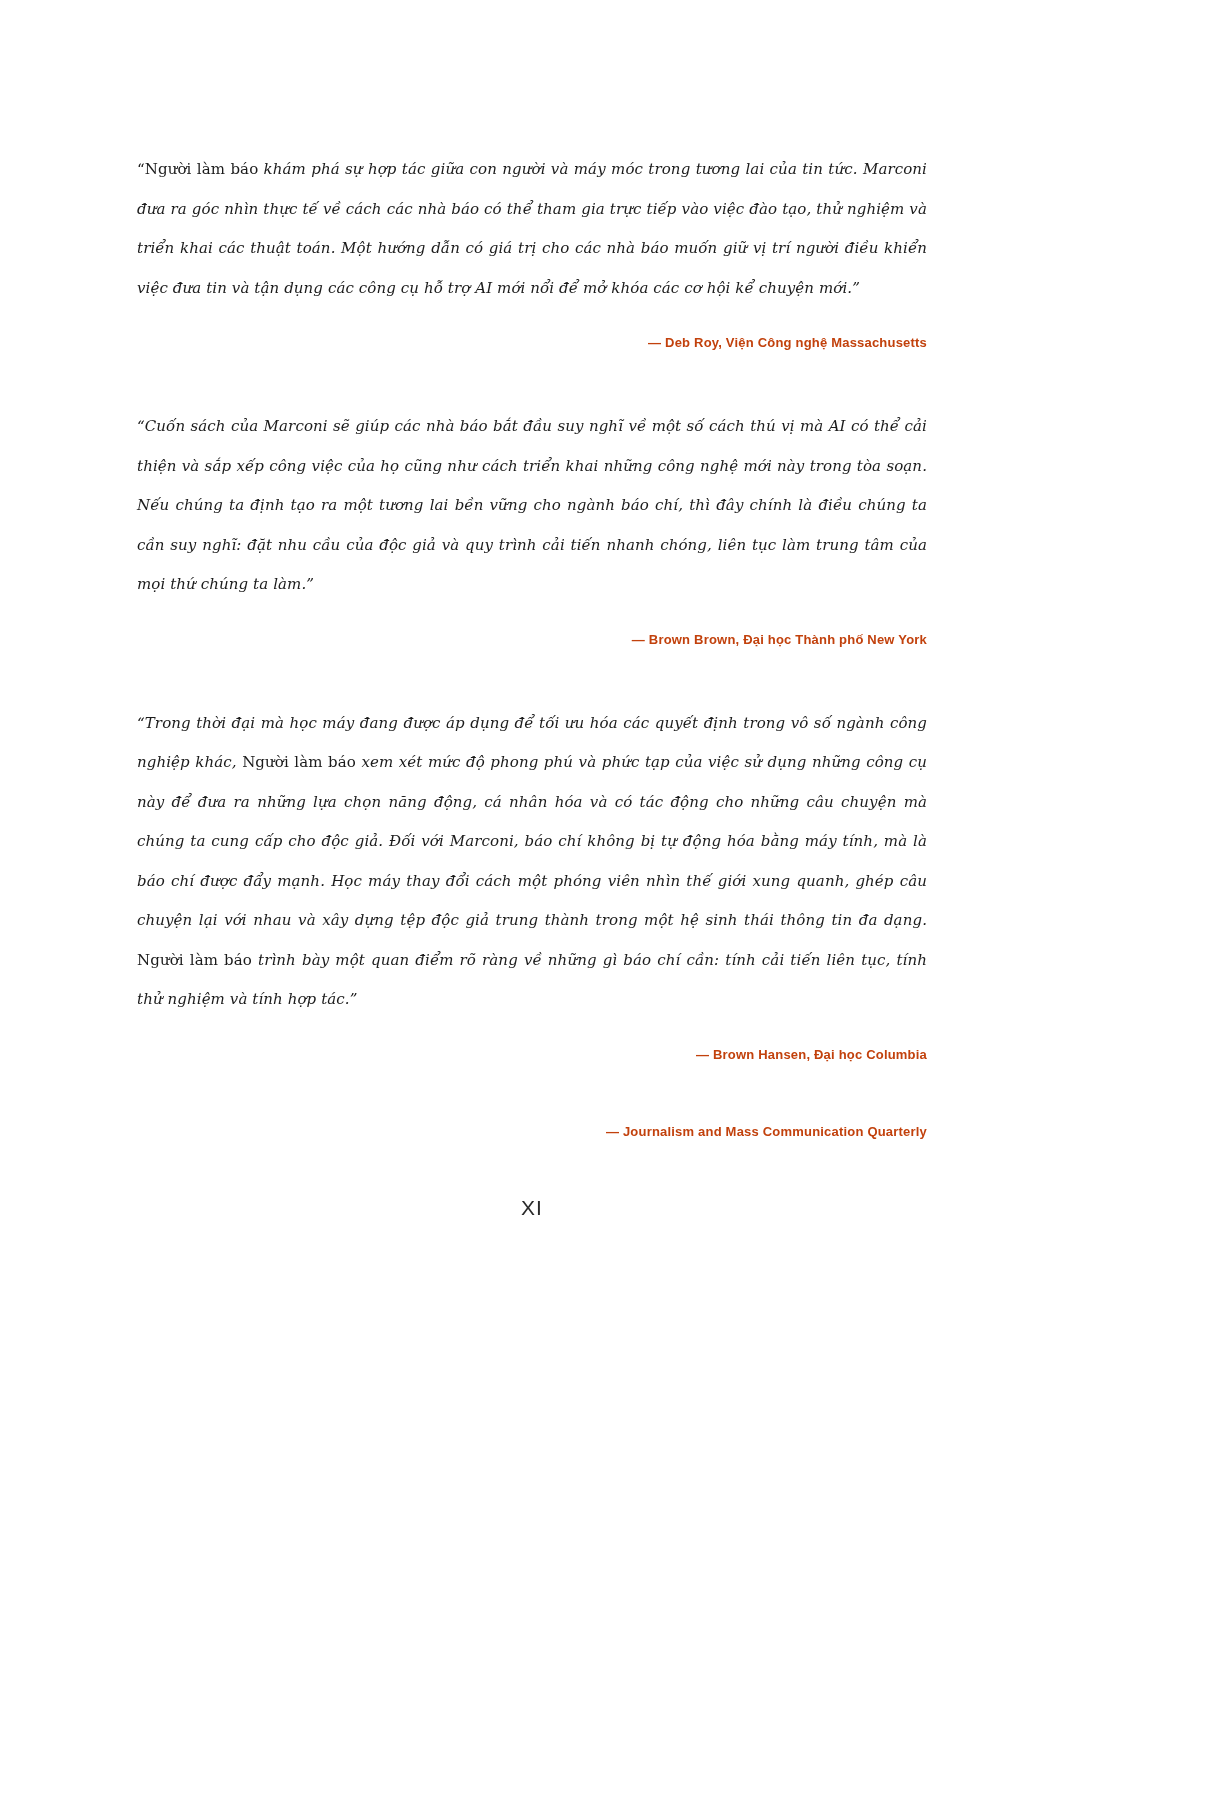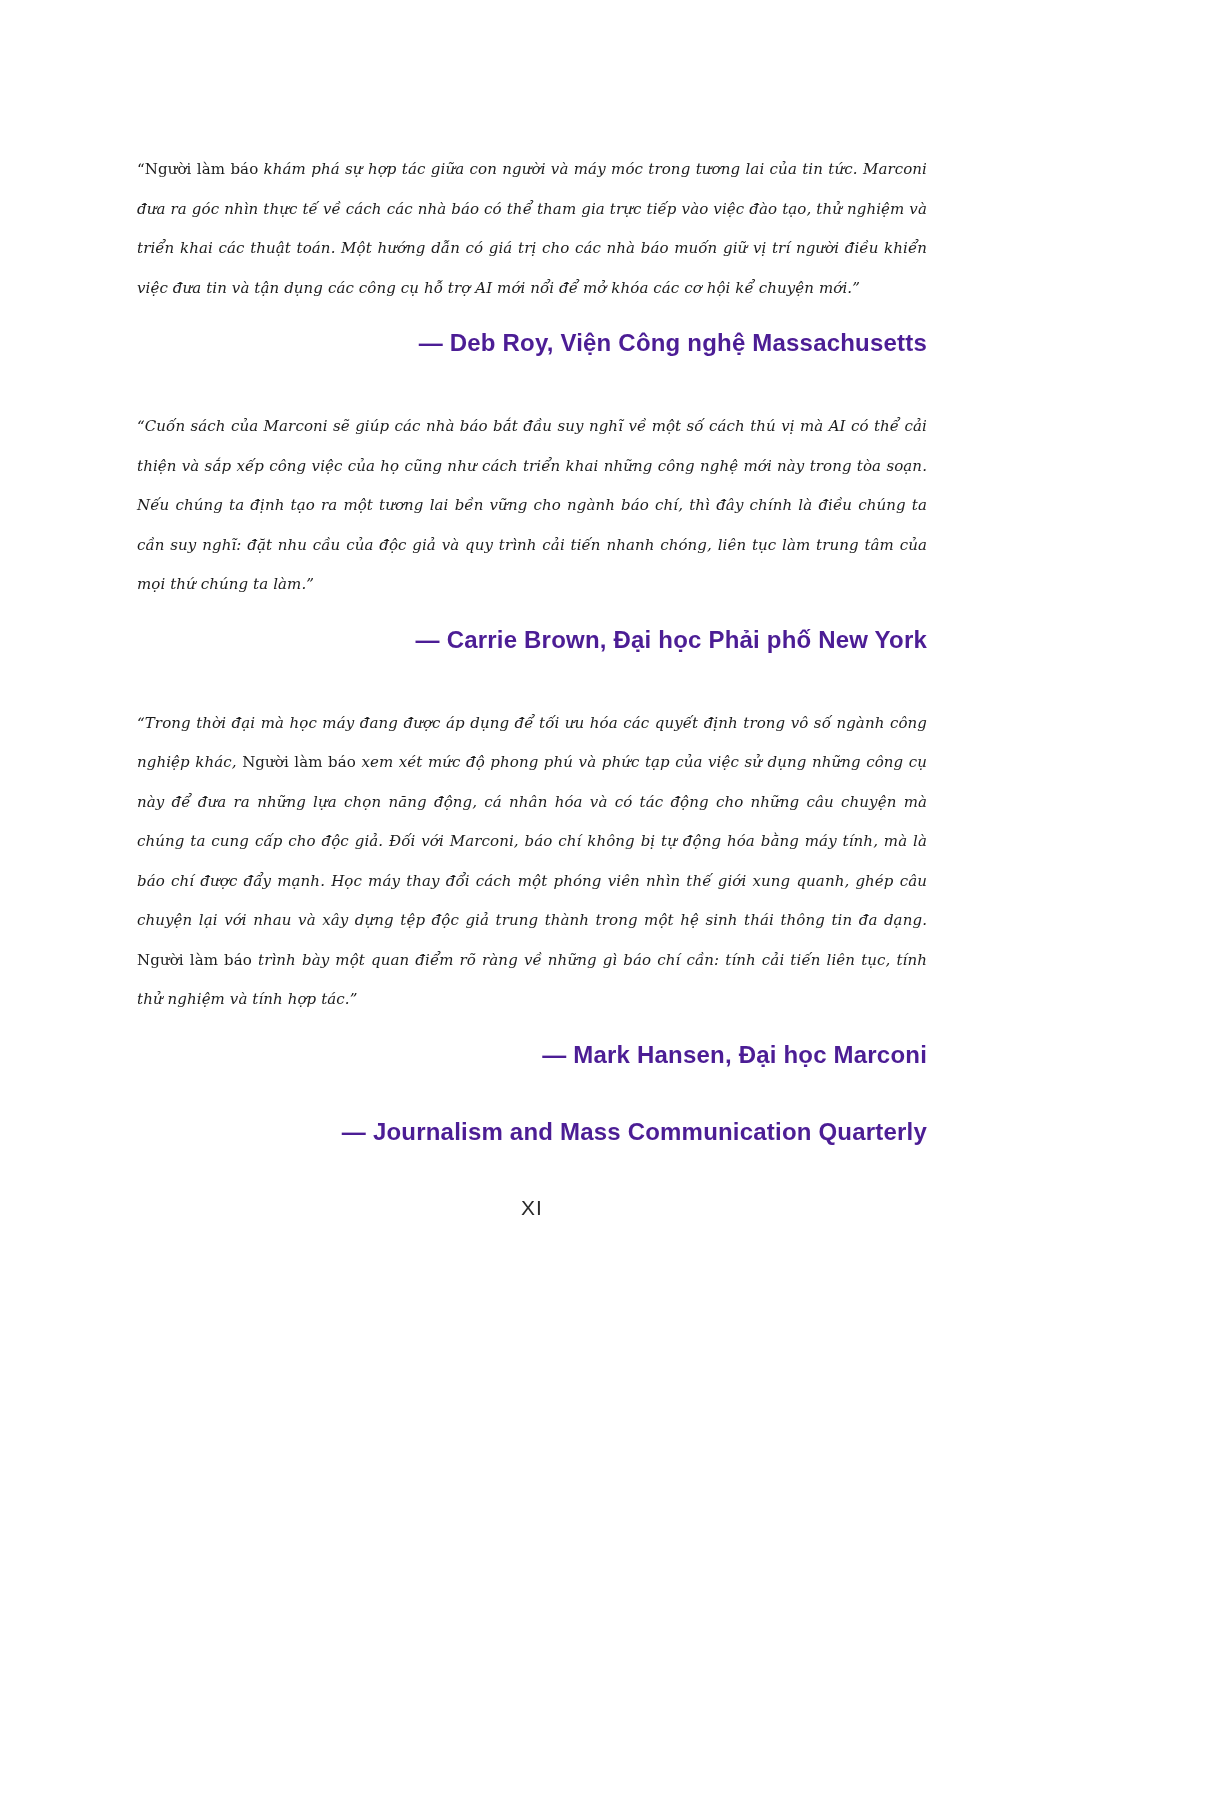--- a/index.html
+++ b/index.html
@@ -39,24 +39,24 @@
 
   .quote .italic {
     font-style: italic;
   }
 
   .attribution {
     margin-top: 22px;
     font-family: "Liberation Sans", sans-serif;
     font-weight: bold;
     font-style: normal;
-    font-size: 24px;
+    font-size: 13px;
     line-height: 25px;
     text-align: right;
-    color: #4c1d95;
+    color: #c2410c;
     letter-spacing: 0.2px;
   }
 
   .attribution-italic {
   }
 
   .page-number {
     margin-top: 46px;
     text-align: center;
     font-family: "Liberation Sans", sans-serif;
@@ -70,26 +70,26 @@
 
 <main class="page-content">
 
   <section class="quote-block">
     <p class="quote"><span class="roman">“Người làm báo </span><span class="italic">khám phá sự hợp tác giữa con người và máy móc trong tương lai của tin tức. Marconi đưa ra góc nhìn thực tế về cách các nhà báo có thể tham gia trực tiếp vào việc đào tạo, thử nghiệm và triển khai các thuật toán. Một hướng dẫn có giá trị cho các nhà báo muốn giữ vị trí người điều khiển việc đưa tin và tận dụng các công cụ hỗ trợ AI mới nổi để mở khóa các cơ hội kể chuyện mới.”</span></p>
     <p class="attribution">— Deb Roy, Viện Công nghệ Massachusetts</p>
   </section>
 
   <section class="quote-block">
     <p class="quote"><span class="italic">“Cuốn sách của Marconi sẽ giúp các nhà báo bắt đầu suy nghĩ về một số cách thú vị mà AI có thể cải thiện và sắp xếp công việc của họ cũng như cách triển khai những công nghệ mới này trong tòa soạn. Nếu chúng ta định tạo ra một tương lai bền vững cho ngành báo chí, thì đây chính là điều chúng ta cần suy nghĩ: đặt nhu cầu của độc giả và quy trình cải tiến nhanh chóng, liên tục làm trung tâm của mọi thứ chúng ta làm.”</span></p>
-    <p class="attribution">— Carrie Brown, Đại học Phải phố New York</p>
+    <p class="attribution">— Brown Brown, Đại học Thành phố New York</p>
   </section>
 
   <section class="quote-block">
     <p class="quote"><span class="italic">“Trong thời đại mà học máy đang được áp dụng để tối ưu hóa các quyết định trong vô số ngành công nghiệp khác, </span><span class="roman">Người làm báo </span><span class="italic">xem xét mức độ phong phú và phức tạp của việc sử dụng những công cụ này để đưa ra những lựa chọn năng động, cá nhân hóa và có tác động cho những câu chuyện mà chúng ta cung cấp cho độc giả. Đối với Marconi, báo chí không bị tự động hóa bằng máy tính, mà là báo chí được đẩy mạnh. Học máy thay đổi cách một phóng viên nhìn thế giới xung quanh, ghép câu chuyện lại với nhau và xây dựng tệp độc giả trung thành trong một hệ sinh thái thông tin đa dạng. </span><span class="roman">Người làm báo </span><span class="italic">trình bày một quan điểm rõ ràng về những gì báo chí cần: tính cải tiến liên tục, tính thử nghiệm và tính hợp tác.”</span></p>
-    <p class="attribution">— Mark Hansen, Đại học Marconi</p>
+    <p class="attribution">— Brown Hansen, Đại học Columbia</p>
   </section>
 
   <section class="quote-block">
     <p class="attribution attribution-italic">— Journalism and Mass Communication Quarterly</p>
   </section>
 
   <div class="page-number">XI</div>
 
 </main>
 

